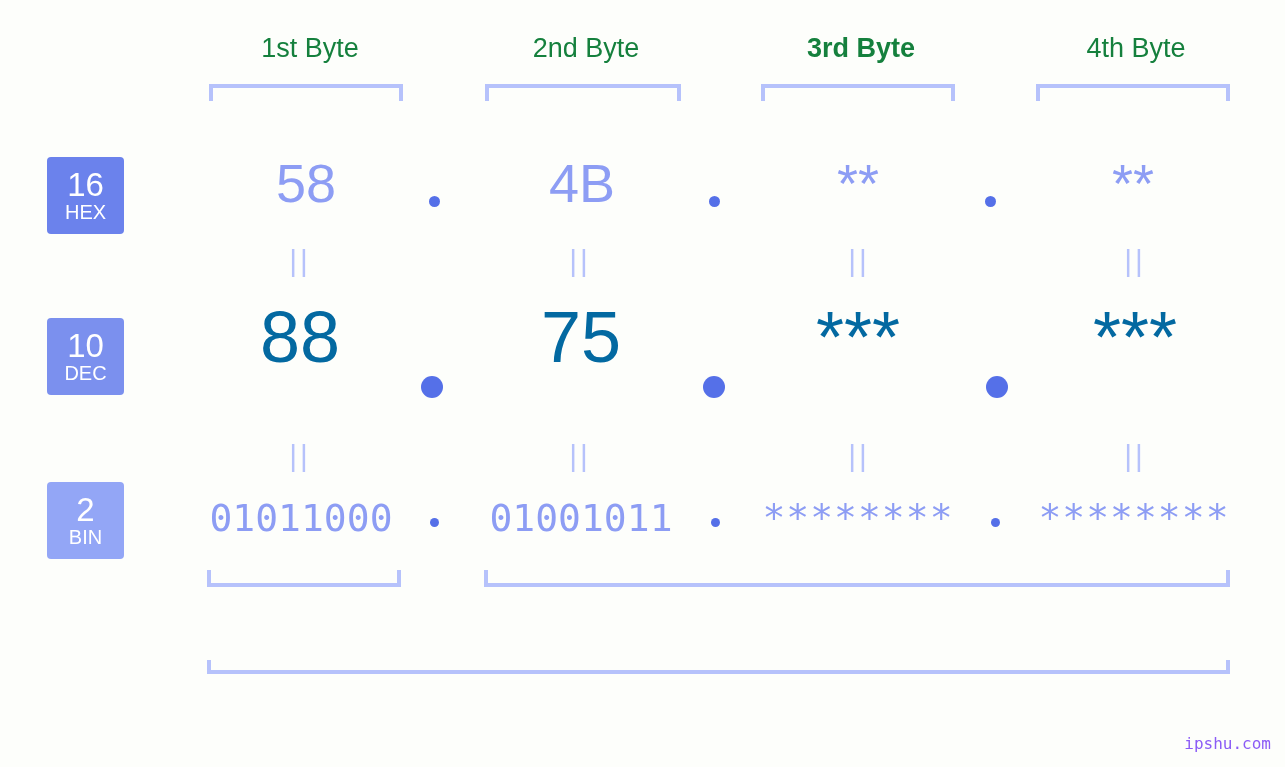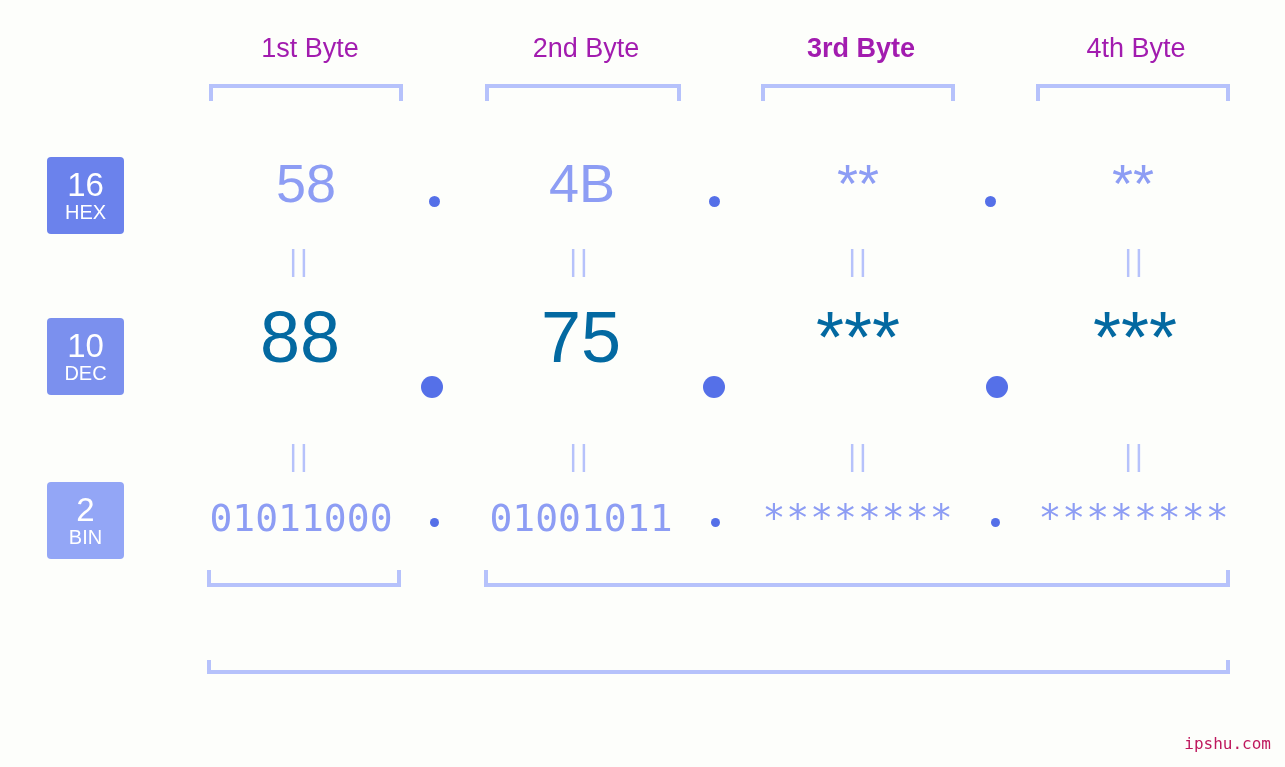--- a/index.html
+++ b/index.html
@@ -19,21 +19,21 @@
     height: 767px;
   }
 
   
   .byte-label {
     position: absolute;
     top: 33px;
     width: 240px;
     text-align: center;
     font-size: 27px;
-    color: #a21caf;
+    color: #15803d;
     font-family: "Liberation Sans", sans-serif;
     letter-spacing: 0px;
     white-space: nowrap;
   }
 
   
   .bracket-down {
     position: absolute;
     top: 84px;
     height: 17px;
@@ -140,21 +140,21 @@
     border-left: 4px solid #b6c2fb;
     border-right: 4px solid #b6c2fb;
     box-sizing: border-box;
   }
 
   .watermark {
     position: absolute;
     right: 14px;
     bottom: 14px;
     font-size: 16px;
-    color: #be185d;
+    color: #8b5cf6;
     font-family: "DejaVu Sans Mono", monospace;
   }
 </style>
 </head>
 <body>
 
 <div id="stage">
 
   <div class="byte-label" style="left:190px;">1st Byte</div>
   <div class="byte-label" style="left:466px;">2nd Byte</div>

